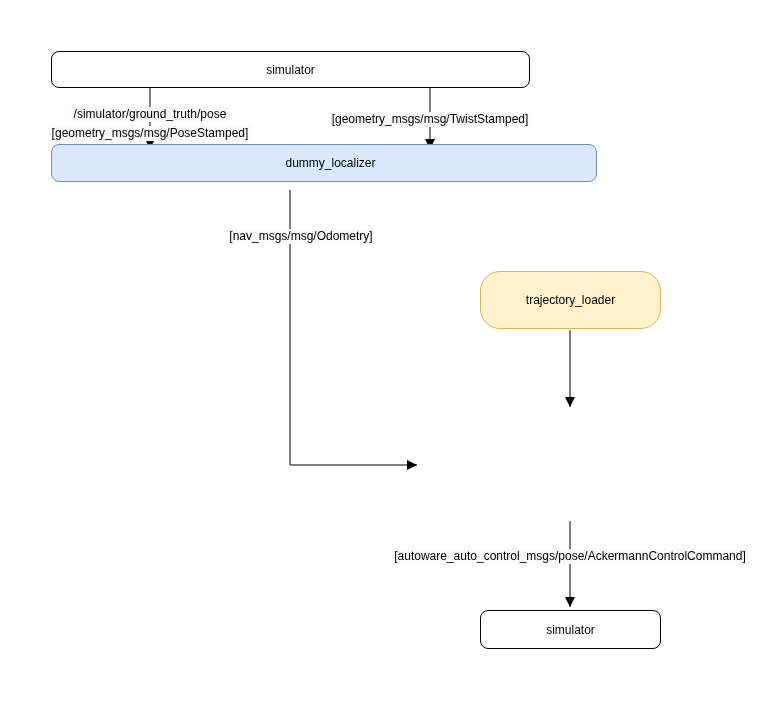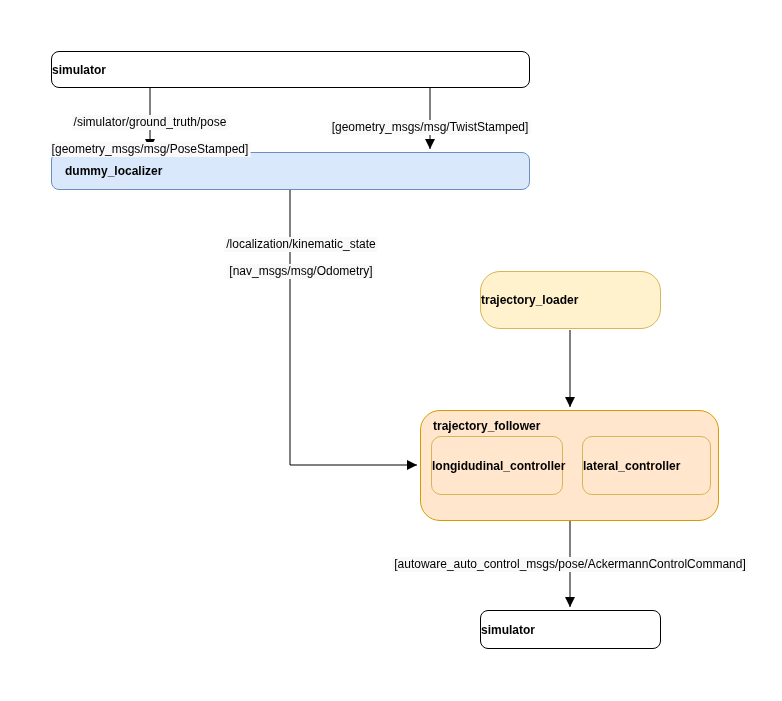--- a/index.html
+++ b/index.html
@@ -23,26 +23,25 @@
   .edge-layer path.edge {
     fill: none;
     stroke: #000000;
     stroke-width: 1;
   }
 
   .node {
     position: absolute;
     display: flex;
     align-items: center;
-    justify-content: flex-start;
+    justify-content: center;
     font-size: 12px;
     color: #000000;
     text-align: center;
     white-space: nowrap;
-    font-weight: bold;
   }
   .node-plain {
     background: #ffffff;
     border: 1px solid #000000;
     border-radius: 8px;
   }
   .node-blue {
     background: #dae8fc;
     border: 1px solid #6c8ebf;
     border-radius: 8px;
@@ -77,21 +76,21 @@
     transform: translateX(-50%);
     text-align: center;
     font-size: 12px;
     line-height: 15px;
     color: #000000;
     white-space: nowrap;
   }
   .edge-label span {
     display: block;
     width: max-content;
-    margin: 12px auto;
+    margin: 4px auto;
     background: #f9f9f9;
     padding: 0 2px;
   }
 </style>
 </head>
 <body>
 
 <div class="canvas">
 
   <svg class="edge-layer" width="782" height="701" viewBox="0 0 782 701" xmlns="http://www.w3.org/2000/svg">
@@ -104,53 +103,43 @@
     <path class="edge" d="M430,88 L430,149" marker-end="url(#arrowhead)"></path>
     <path class="edge" d="M290,190 L290,465 L417,465" marker-end="url(#arrowhead)"></path>
     <path class="edge" d="M570,330 L570,407" marker-end="url(#arrowhead)"></path>
     <path class="edge" d="M570,521 L570,607" marker-end="url(#arrowhead)"></path>
   </svg>
 
   <div class="node node-plain" style="left:51px; top:51px; width:479px; height:37px;">
     <span>simulator</span>
   </div>
 
-  <div class="node node-blue" style="left:51px; top:152px; width:479px; height:38px;padding-left:13px;">
+  <div class="node node-blue" style="left:51px; top:144px; width:546px; height:38px;padding-left:13px;">
     <span>dummy_localizer</span>
   </div>
 
   <div class="node node-yellow" style="left:480px; top:271px; width:181px; height:58px;">
     <span>trajectory_loader</span>
   </div>
 
-  <div class="node node-orange-container" style="left:420px; top:410px; width:299px; height:111px;">
-    <div class="container-title">trajectory_follower</div>
-    <div class="node node-inner" style="left:10px; top:25px; width:132px; height:59px;">
-      <span>longidudinal_controller</span>
-    </div>
-    <div class="node node-inner" style="left:161px; top:25px; width:129px; height:59px;">
-      <span>lateral_controller</span>
-    </div>
-  </div>
 
   <div class="node node-plain" style="left:480px; top:610px; width:181px; height:39px;">
     <span>simulator</span>
   </div>
 
   <div class="edge-label" style="left:150px; top:103px;">
     <span>/simulator/ground_truth/pose</span>
     <span>[geometry_msgs/msg/PoseStamped]</span>
   </div>
 
   <div class="edge-label" style="left:430px; top:108px;">
     <span>[geometry_msgs/msg/TwistStamped]</span>
   </div>
 
   <div class="edge-label" style="left:301px; top:225px;">
-    <span>/localization/kinematic_state</span>
     <span>[nav_msgs/msg/Odometry]</span>
   </div>
 
   <div class="edge-label" style="left:570px; top:347px;">
   </div>
 
   <div class="edge-label" style="left:570px; top:545px;">
     <span>[autoware_auto_control_msgs/pose/AckermannControlCommand]</span>
   </div>
 

